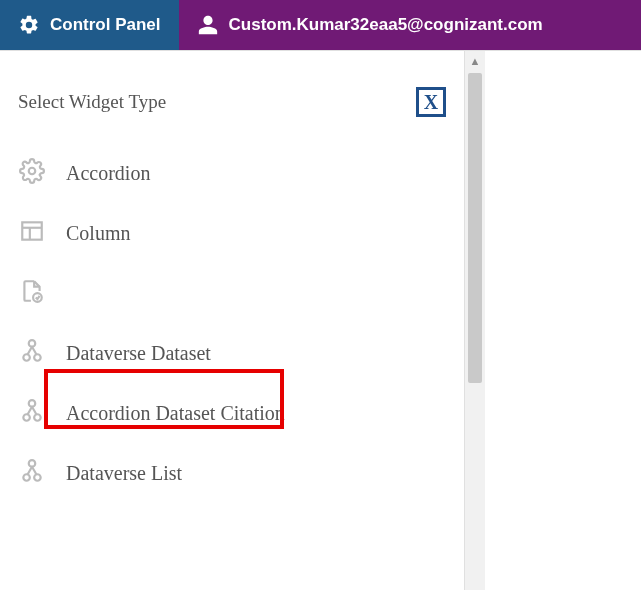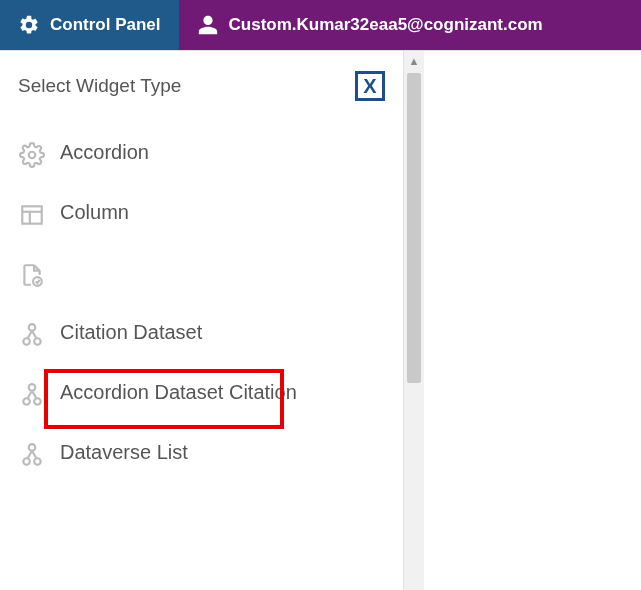--- a/index.html
+++ b/index.html
@@ -35,25 +35,26 @@
     align-items: center;
     justify-content: center;
   }
   .main {
     position: relative;
     display: flex;
     height: 540px;
     border-top: 1px solid #e0e0e0;
   }
   .panel {
-    width: 404px;
+    width: 465px;
     border-right: 1px solid #e0e0e0;
     position: relative;
-    padding-top: 0;
-    background: #fff;
+    padding-top: 16px;
+    background: #fff;
+    font-family: Liberation Serif, serif;
   }
   .panel-header {
     display: flex;
     align-items: center;
     justify-content: space-between;
     padding: 20px 18px 10px 18px;
     color: #555;
     font-size: 19px;
   }
   .close-btn {
@@ -67,22 +68,22 @@
     align-items: center;
     justify-content: center;
     cursor: pointer;
     background: #fff;
   }
   .widget-list {
     margin-top: 14px;
   }
   .widget-item {
     display: flex;
-    align-items: flex-start;
-    gap: 14px;
+    align-items: flex-end;
+    gap: 20px;
     padding: 16px 18px;
     color: #555;
     font-size: 20px;
     cursor: pointer;
   }
   .widget-item .w-icon {
     width: 28px;
     height: 28px;
     display: flex;
     align-items: center;
@@ -199,21 +200,21 @@
       <div class="widget-item">
         <span class="w-icon">
           <svg viewBox="0 0 24 24" width="26" height="26" fill="none" stroke="#bbb" stroke-width="2">
               <circle cx="12" cy="5" r="3"></circle>
               <circle cx="7" cy="18" r="3"></circle>
               <circle cx="17" cy="18" r="3"></circle>
               <line x1="12" y1="8" x2="8" y2="15"></line>
               <line x1="12" y1="8" x2="16" y2="15"></line>
             </svg>
         </span>
-        <span>Citation Dataset</span>
+        <span>Dataverse Dataset</span>
       </div>
 
       <div class="widget-item">
         <span class="w-icon">
           <svg viewBox="0 0 24 24" width="26" height="26" fill="none" stroke="#bbb" stroke-width="2">
               <circle cx="12" cy="5" r="3"></circle>
               <circle cx="7" cy="18" r="3"></circle>
               <circle cx="17" cy="18" r="3"></circle>
               <line x1="12" y1="8" x2="8" y2="15"></line>
               <line x1="12" y1="8" x2="16" y2="15"></line>

